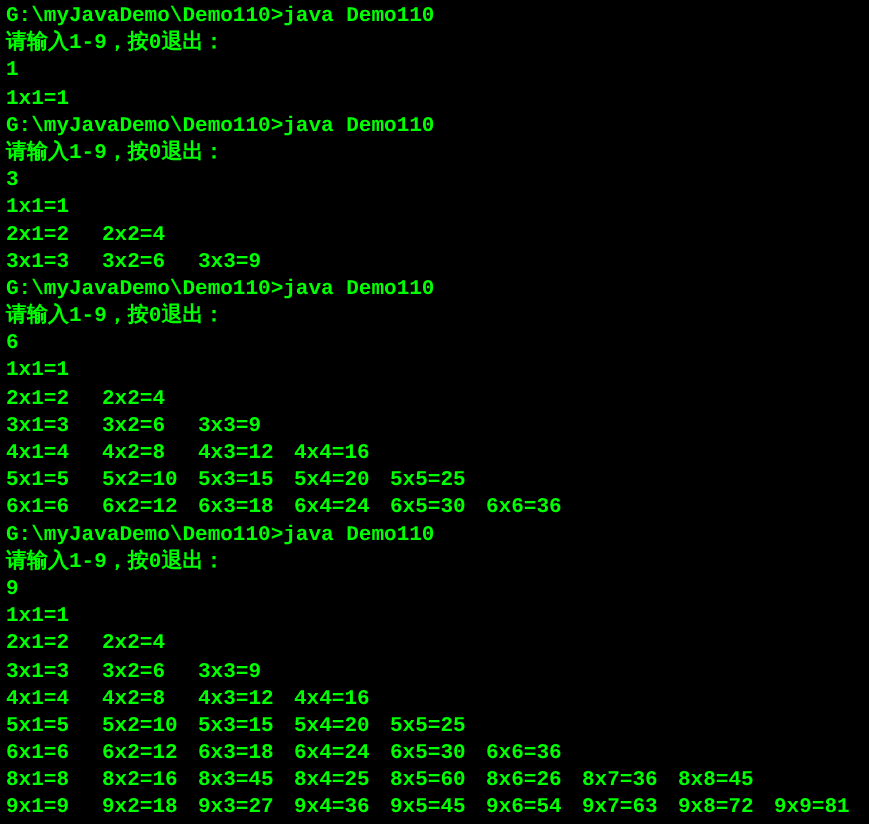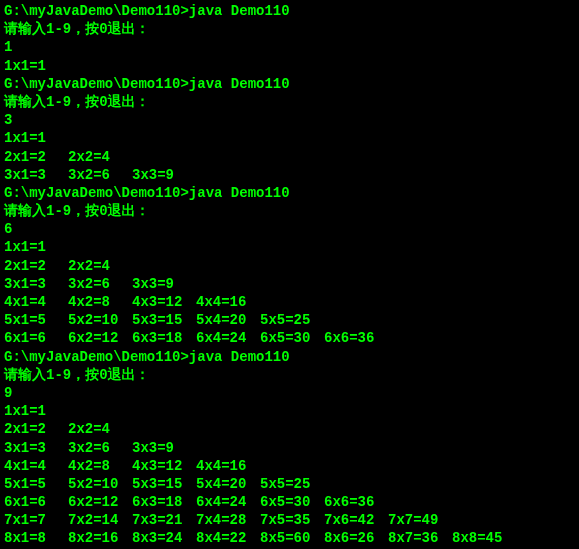--- a/index.html
+++ b/index.html
@@ -54,16 +54,15 @@
     <div class="line"></div>
     <div class="line">G:\myJavaDemo\Demo110&gt;java Demo110</div>
     <div class="line">请输入1-9，按0退出：</div>
     <div class="line">9</div>
     <div class="line"><span class="cell">1x1=1</span></div>
     <div class="line"><span class="cell">2x1=2</span><span class="cell">2x2=4</span></div>
     <div class="line"><span class="cell">3x1=3</span><span class="cell">3x2=6</span><span class="cell">3x3=9</span></div>
     <div class="line"><span class="cell">4x1=4</span><span class="cell">4x2=8</span><span class="cell">4x3=12</span><span class="cell">4x4=16</span></div>
     <div class="line"><span class="cell">5x1=5</span><span class="cell">5x2=10</span><span class="cell">5x3=15</span><span class="cell">5x4=20</span><span class="cell">5x5=25</span></div>
     <div class="line"><span class="cell">6x1=6</span><span class="cell">6x2=12</span><span class="cell">6x3=18</span><span class="cell">6x4=24</span><span class="cell">6x5=30</span><span class="cell">6x6=36</span></div>
-    <div class="line"><span class="cell">7x1=7</span><span class="cell">7x2=14</span><span class="cell">7x3=21</span><span class="cell">7x4=28</span><span class="cell">7x5=35</span><span class="cell">7x6=42</span><span class="cell">7x7=49</span></div>
-    <div class="line"><span class="cell">8x1=8</span><span class="cell">8x2=16</span><span class="cell">8x3=24</span><span class="cell">8x4=22</span><span class="cell">8x5=60</span><span class="cell">8x6=26</span><span class="cell">8x7=36</span><span class="cell">8x8=45</span></div>
+    <div class="line"><span class="cell">8x1=8</span><span class="cell">8x2=16</span><span class="cell">8x3=45</span><span class="cell">8x4=25</span><span class="cell">8x5=60</span><span class="cell">8x6=26</span><span class="cell">8x7=36</span><span class="cell">8x8=45</span></div>
     <div class="line"><span class="cell">9x1=9</span><span class="cell">9x2=18</span><span class="cell">9x3=27</span><span class="cell">9x4=36</span><span class="cell">9x5=45</span><span class="cell">9x6=54</span><span class="cell">9x7=63</span><span class="cell">9x8=72</span><span class="cell">9x9=81</span></div>
   </div>
 
 </body></html>

